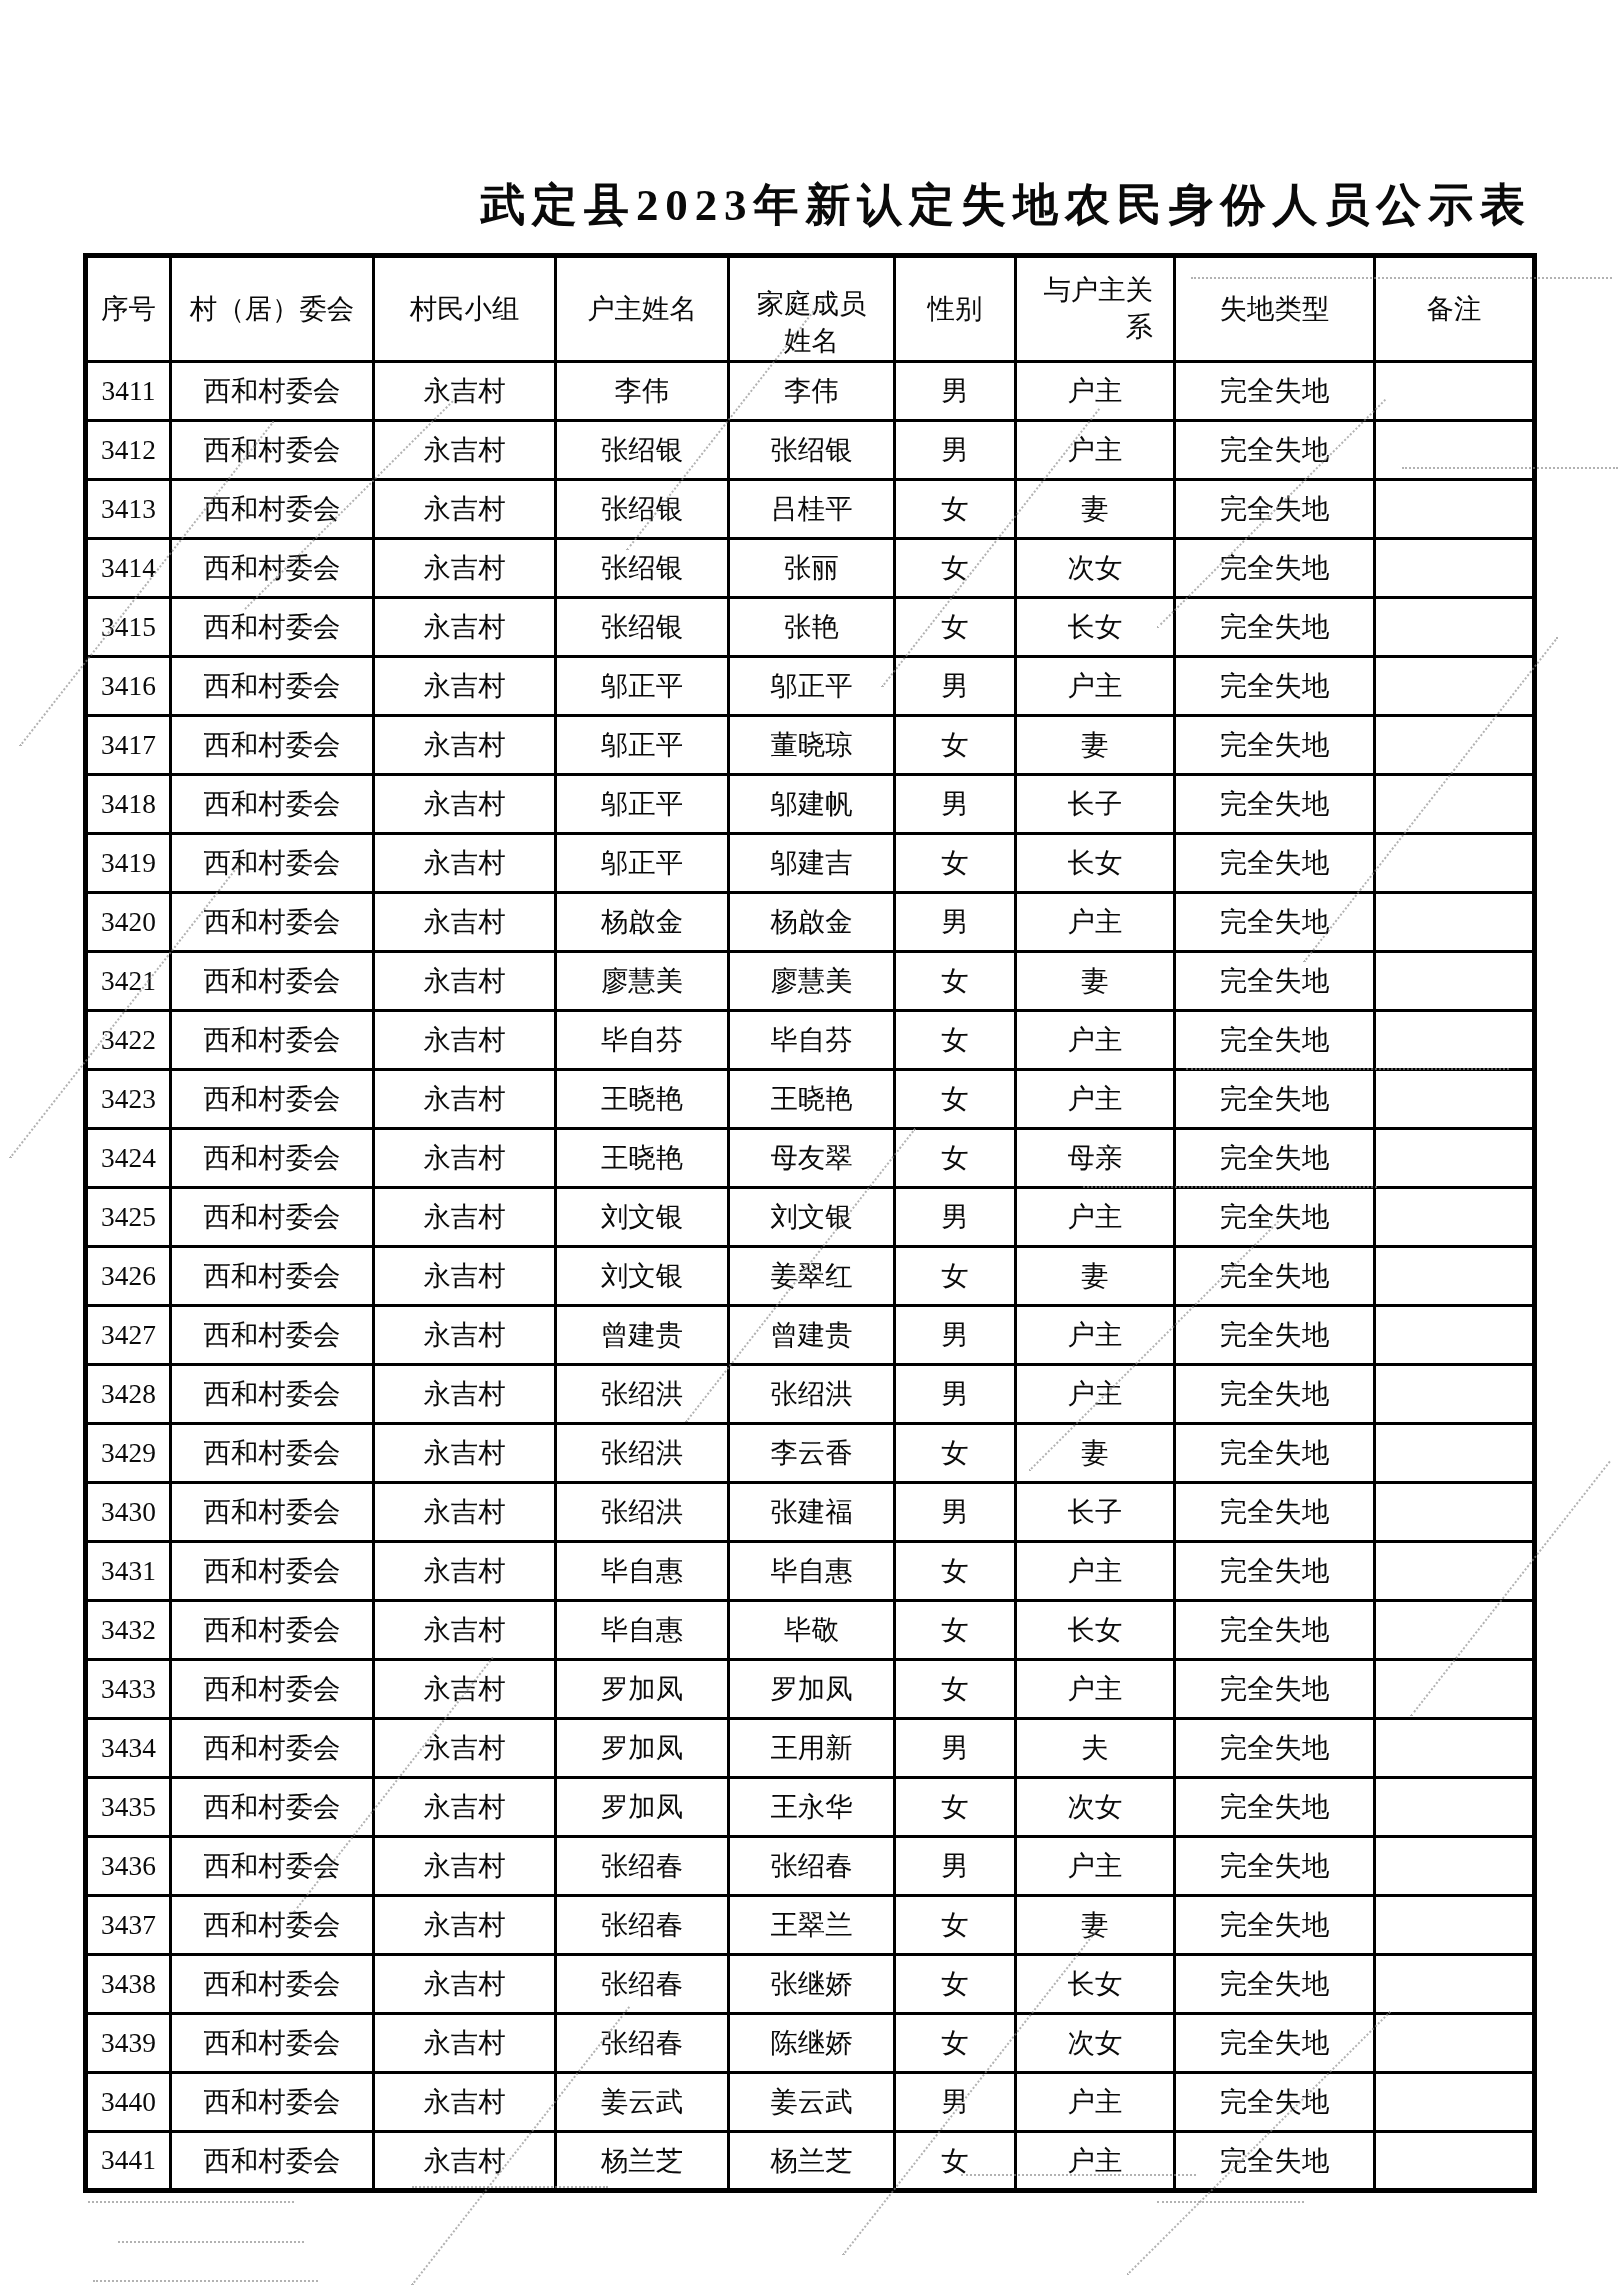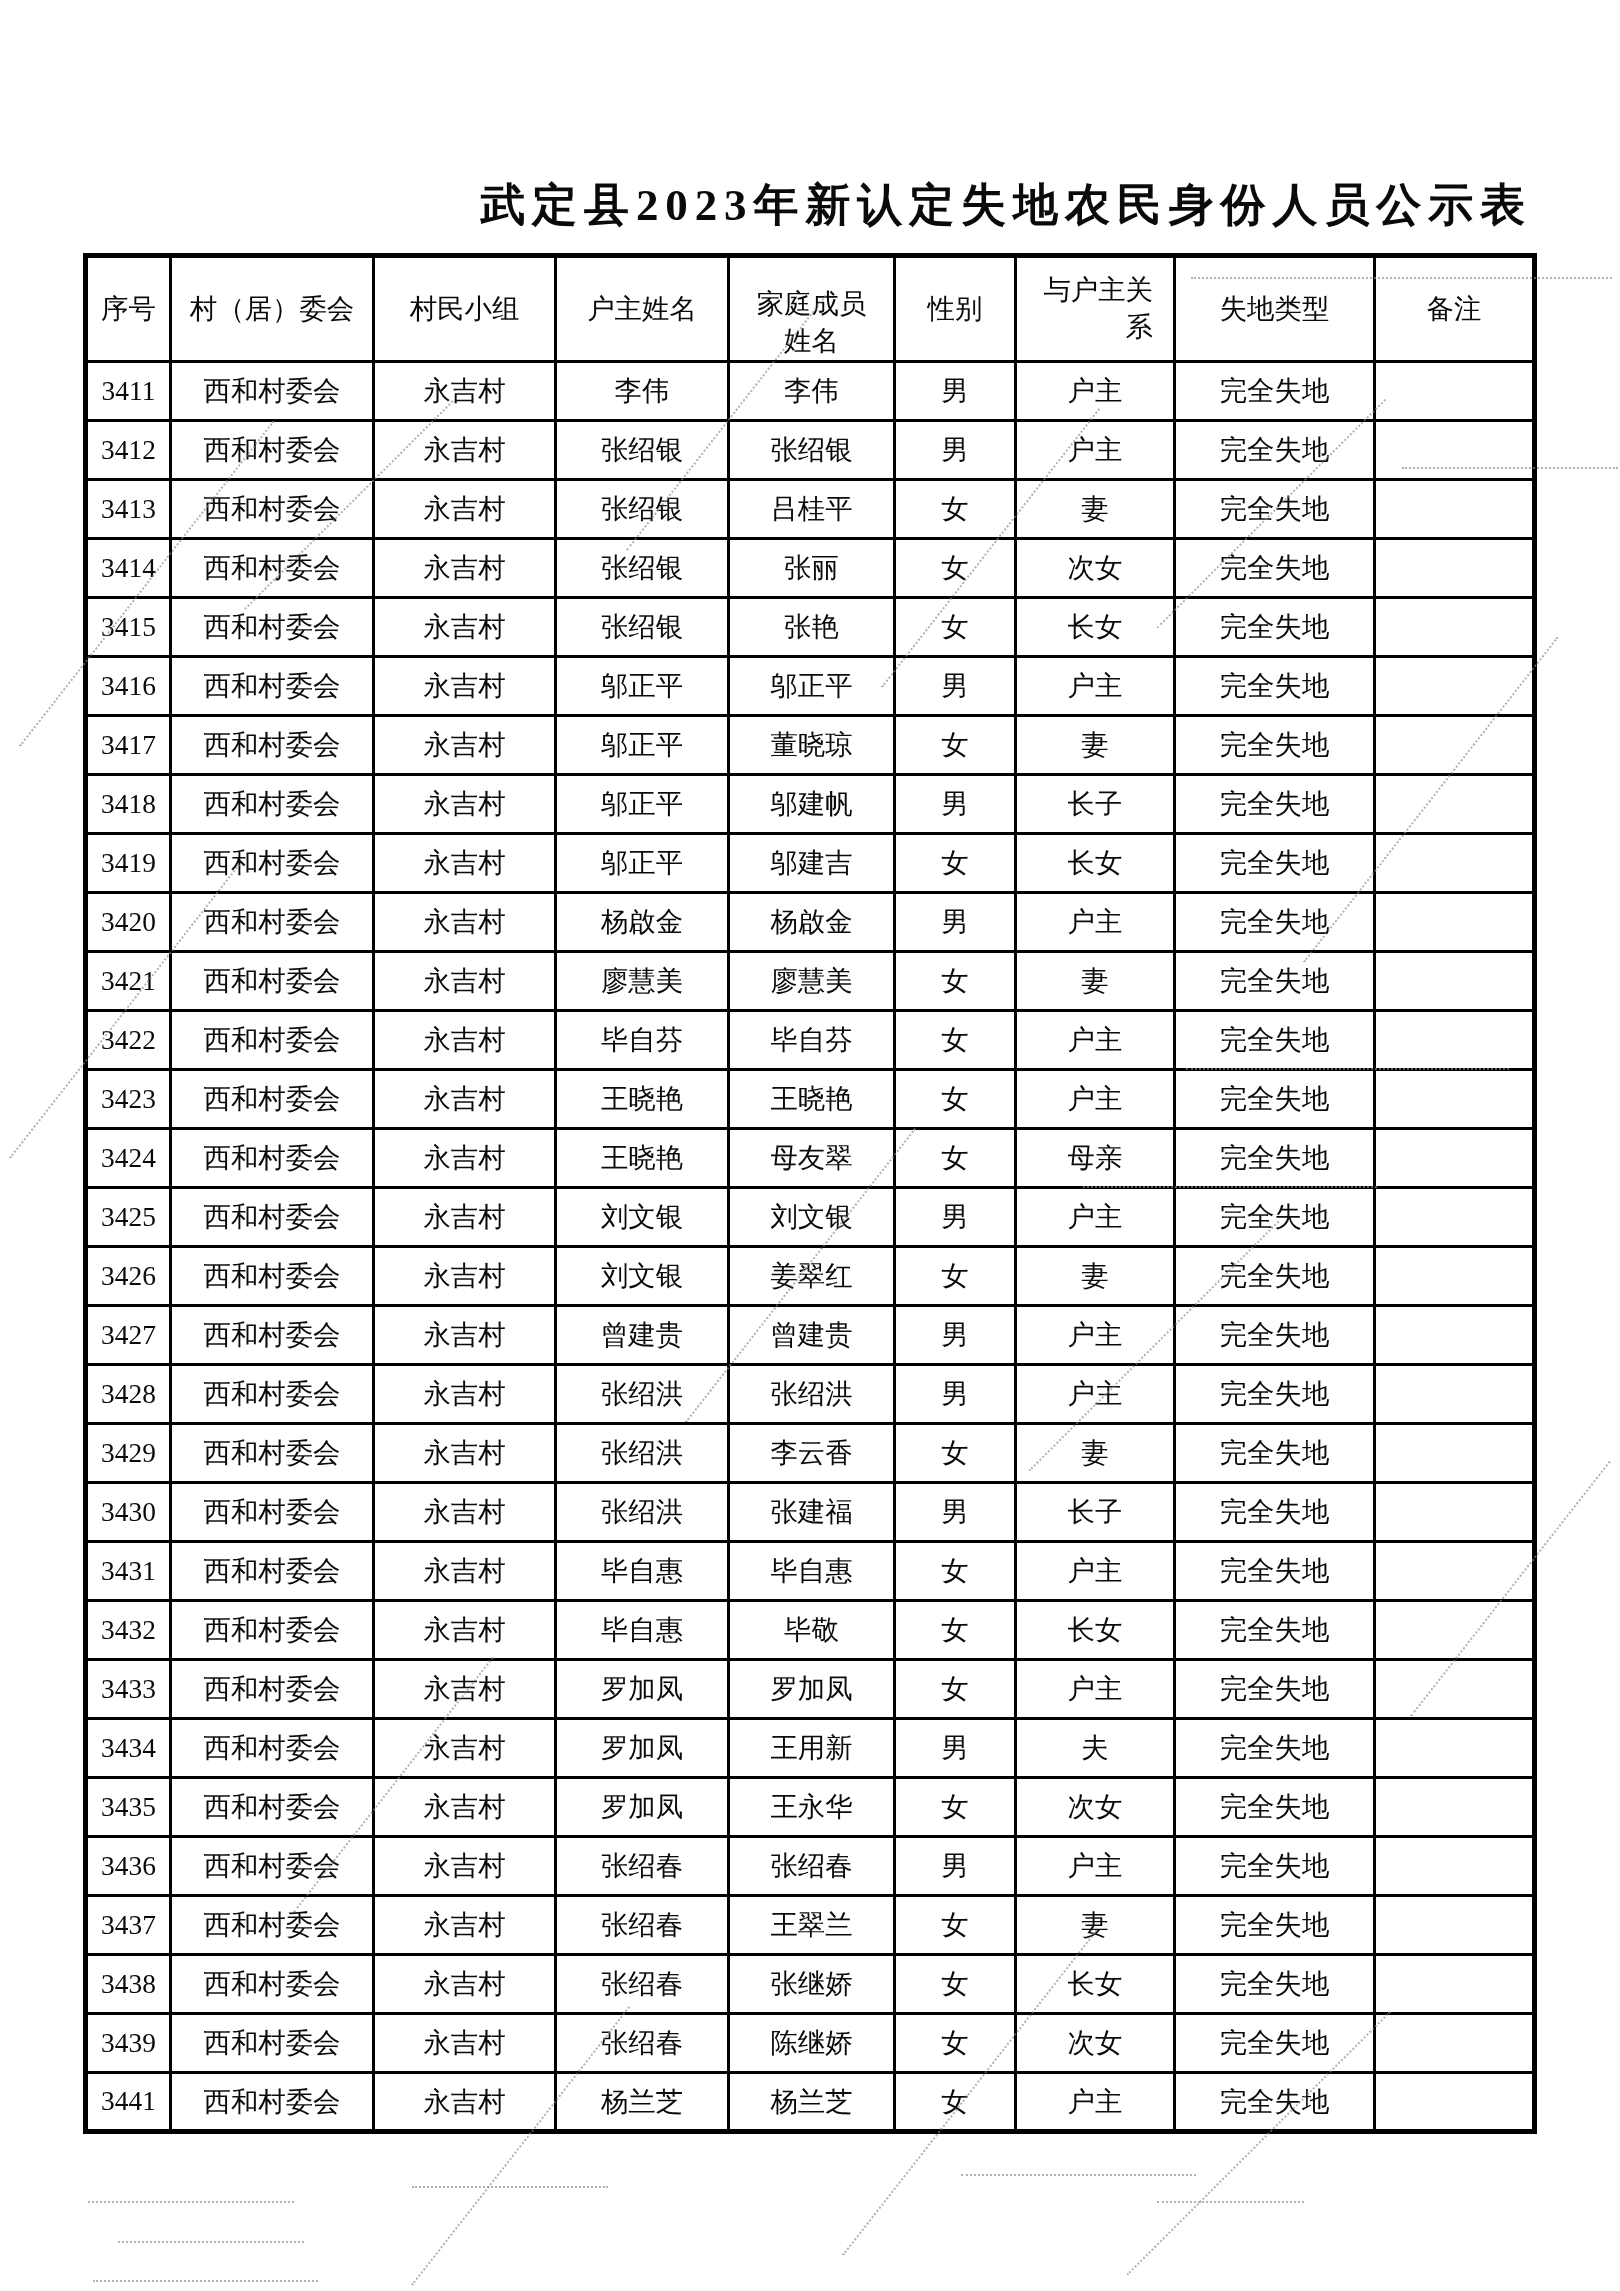--- a/index.html
+++ b/index.html
@@ -409,20 +409,31 @@
         <td>西和村委会</td>
         <td>永吉村</td>
         <td>张绍春</td>
         <td>陈继娇</td>
         <td>女</td>
         <td>次女</td>
         <td>完全失地</td>
         <td></td>
       </tr>
       <tr>
+        <td>3440</td>
+        <td>西和村委会</td>
+        <td>永吉村</td>
+        <td>姜云武</td>
+        <td>姜云武</td>
+        <td>男</td>
+        <td>户主</td>
+        <td>完全失地</td>
+        <td></td>
+      </tr>
+      <tr>
         <td>3441</td>
         <td>西和村委会</td>
         <td>永吉村</td>
         <td>杨兰芝</td>
         <td>杨兰芝</td>
         <td>女</td>
         <td>户主</td>
         <td>完全失地</td>
         <td></td>
       </tr>

